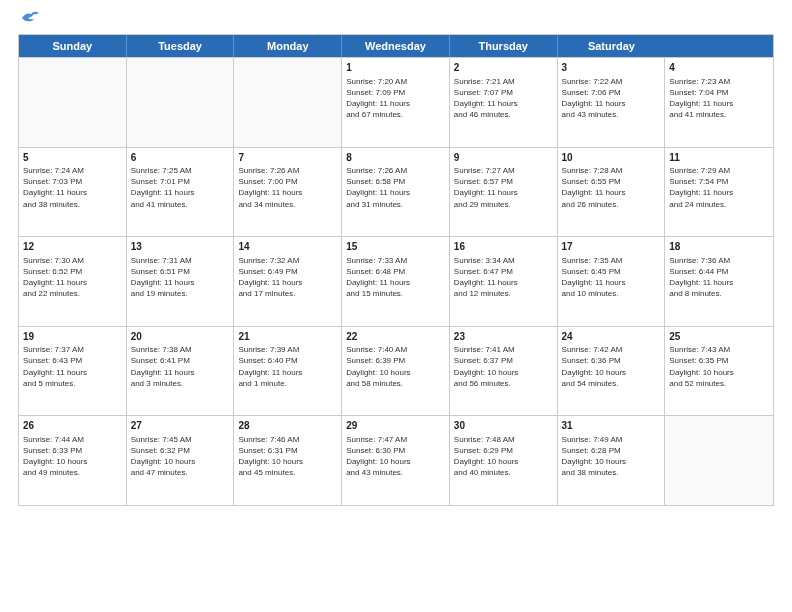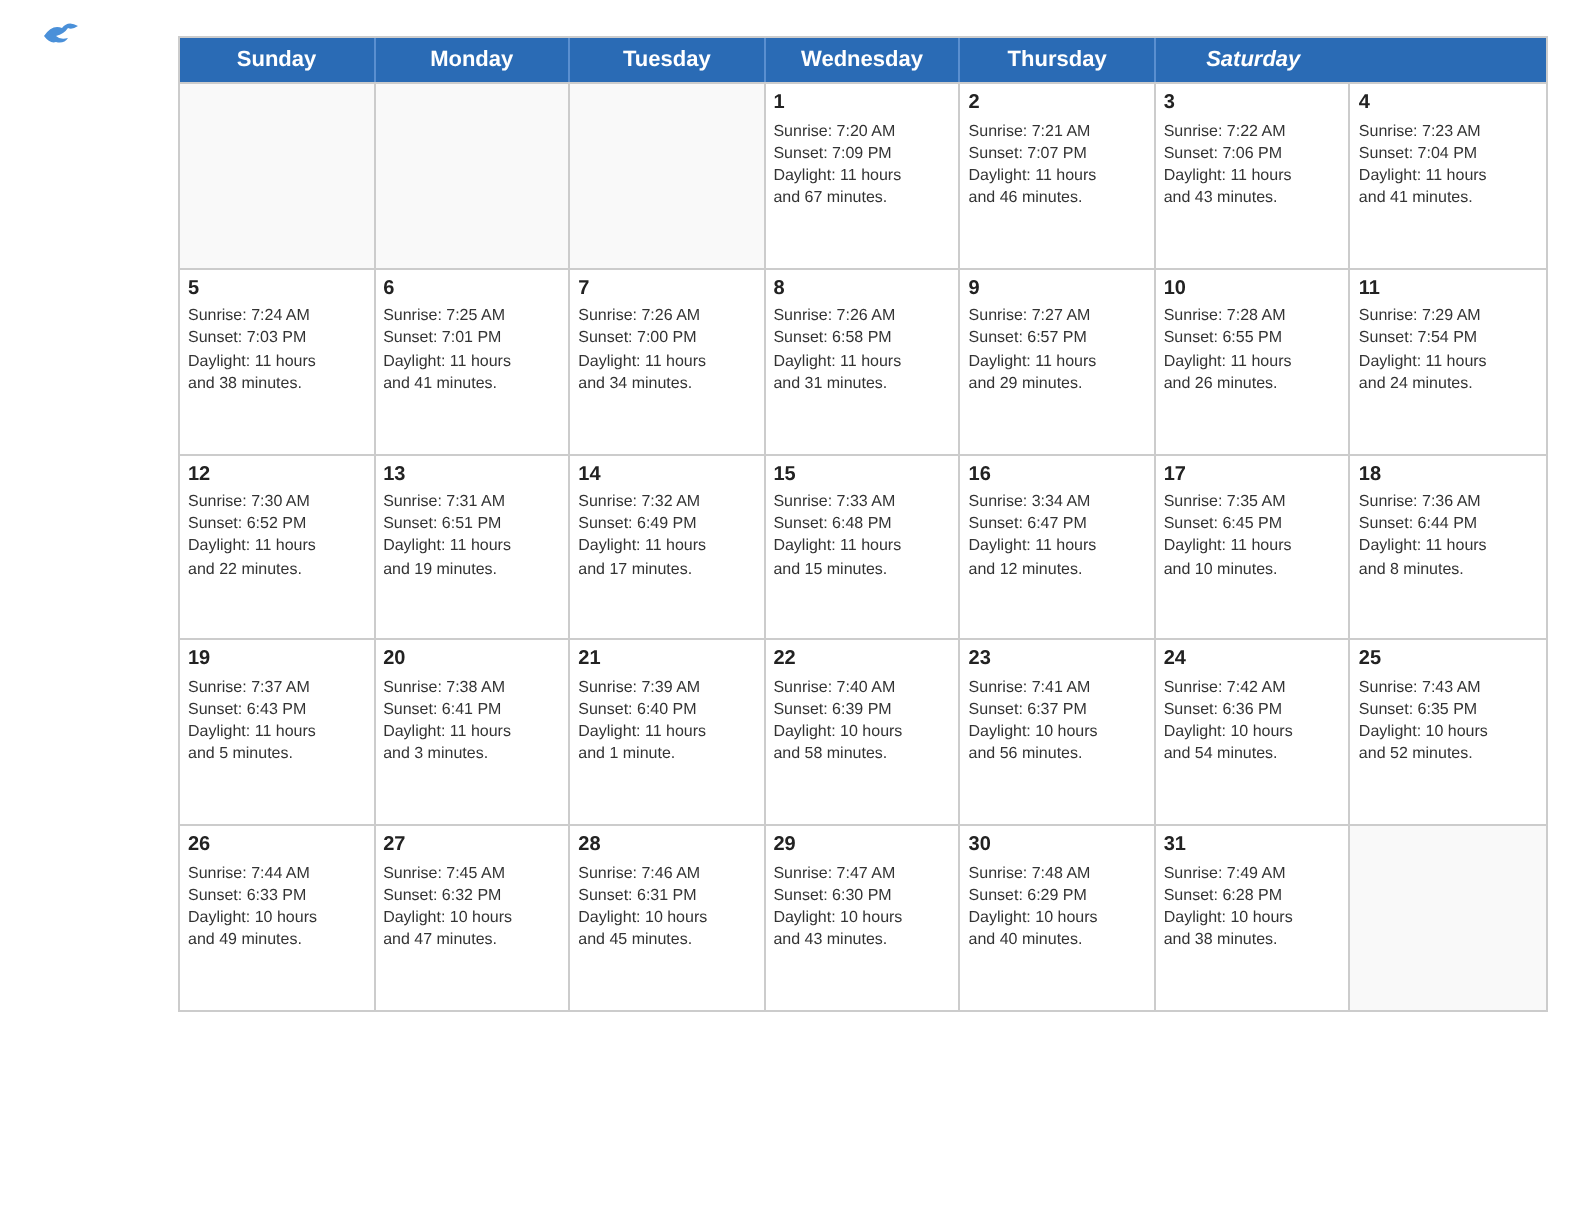--- a/index.html
+++ b/index.html
@@ -8,22 +8,21 @@
       background: #fff;
       width: 792px;
       height: 612px;
       overflow: hidden;
     }
     .page {
       width: 792px;
       height: 516px;
       padding: 18px 18px 10px 18px;
       display: flex;
-      flex-direction: row;
-      gap: 47px;
+      flex-direction: column;
     }
     .header {
       display: flex;
       justify-content: space-between;
       align-items: flex-start;
       margin-bottom: 8px;
     }
     .logo {
       display: flex;
       flex-direction: column;
@@ -55,21 +54,21 @@
       background: #2a6bb5;
     }
     .cal-header-cell {
       color: #fff;
       font-size: 11px;
       font-weight: bold;
       text-align: center;
       padding: 5px 2px;
       border-right: 1px solid #5a8fd0;
     }
-    .cal-header-cell:last-child { border-right: none; font-style: italic; }
+    .cal-header-cell:last-child { border-right: none; }
     .cal-body {
       flex: 1;
       display: flex;
       flex-direction: column;
     }
     .cal-row {
       display: grid;
       grid-template-columns: repeat(7, 1fr);
       flex: 1;
       border-top: 1px solid #ccc;
@@ -114,22 +113,22 @@
     </div>
     <div class="title-block">
       <div class="month-title"></div>
       <div class="location"></div>
     </div>
   </div>
 
   <div class="calendar">
     <div class="cal-header-row">
     <div class="cal-header-cell">Sunday</div>
+        <div class="cal-header-cell">Tuesday</div>
         <div class="cal-header-cell">Monday</div>
-        <div class="cal-header-cell">Tuesday</div>
         <div class="cal-header-cell">Wednesday</div>
         <div class="cal-header-cell">Thursday</div>
         <div class="cal-header-cell">Saturday</div>
       </div>
     <div class="cal-body">
     <div class="cal-row">
           <div class="cal-cell empty"></div>
           <div class="cal-cell empty"></div>
           <div class="cal-cell empty"></div>
           <div class="cal-cell">

